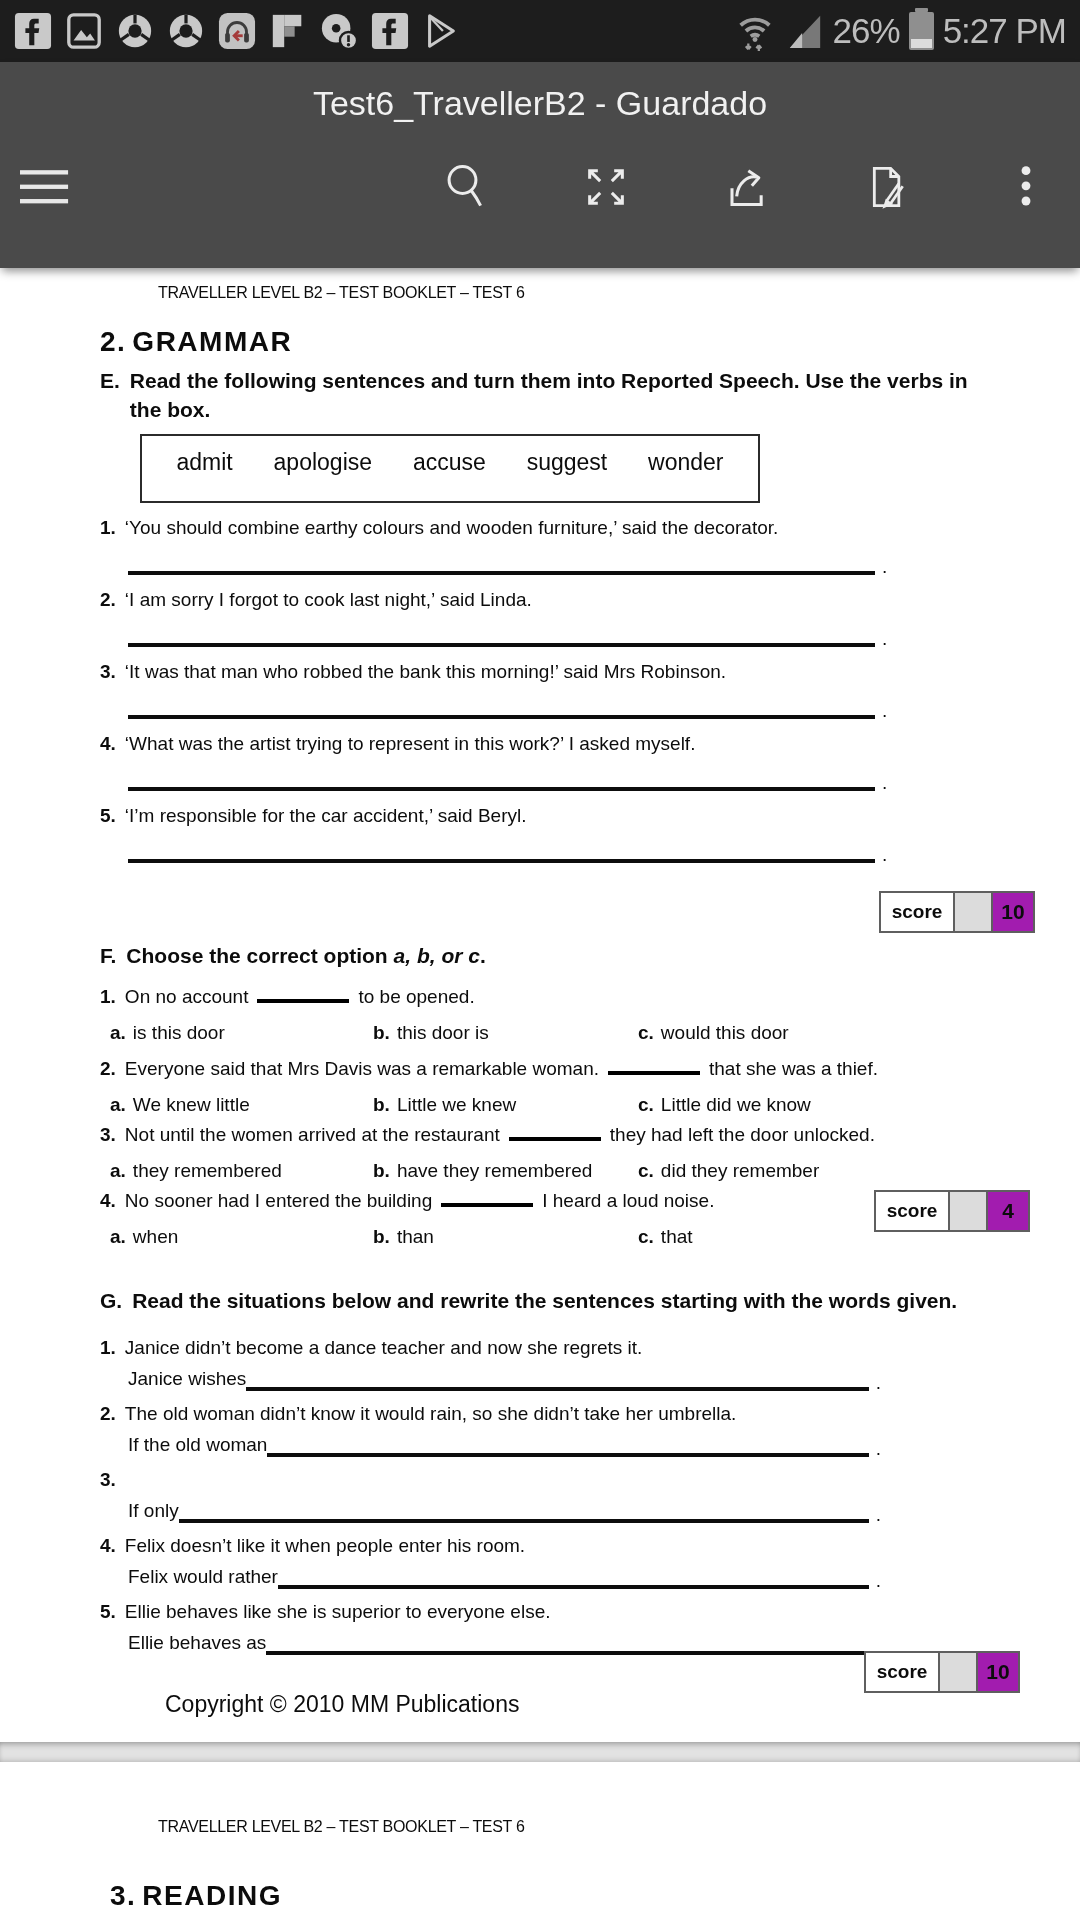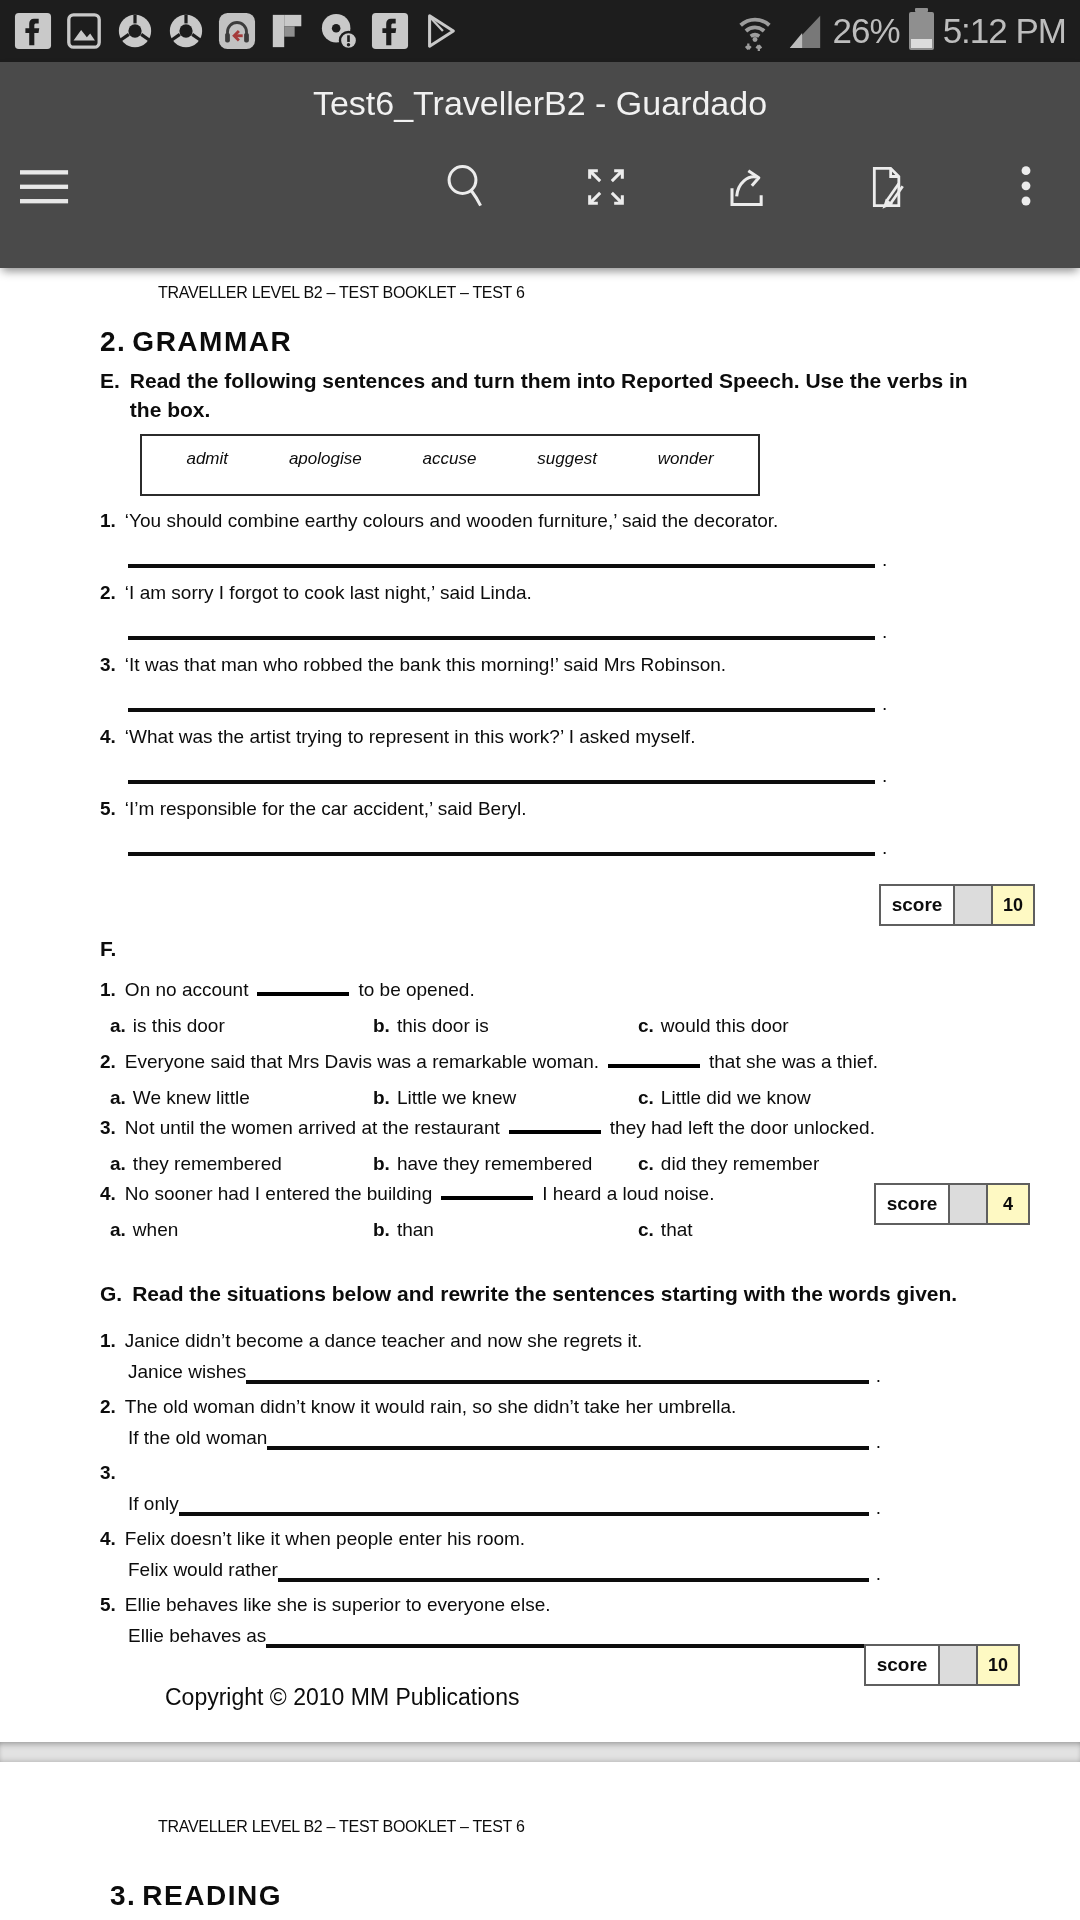--- a/index.html
+++ b/index.html
@@ -49,36 +49,36 @@
   .reading-title { margin:44px 0 0 110px; }
   .grammar-title .sec-name, .reading-title .sec-name { margin-left:6px; }
 
   .ex-heading { display:flex; margin:8px 0 0 100px; font-size:21px; font-weight:bold; line-height:29px; }
   .ex-label { margin-right:10px; }
   .ex-text { width:860px; }
   .abc { font-style:italic; }
 
   .word-box { margin:10px 0 0 140px; width:588px; border:2px solid #2b2b2b;
     display:flex; justify-content:space-around; align-items:flex-start;
-    padding:13px 14px 25px; box-sizing:content-box; font-size:17px;font-style:italic; }
+    padding:13px 14px 25px; box-sizing:content-box; font-size:23px; }
 
   .num-item { display:flex; font-size:19px; line-height:26px; margin-left:100px; }
   .item-num { font-weight:bold; margin-right:9px; white-space:nowrap; }
 
   .e-item { margin-top:12px; }
   .write-row { display:flex; align-items:flex-end; margin:18px 0 0 128px; }
   .w-line { width:747px; height:12px; border-bottom:4px solid #0d0d0d; }
   .w-dot { font-size:19px; line-height:16px; margin-left:7px; }
 
   .score-row { display:flex; justify-content:flex-end; padding-right:45px; margin-top:28px; }
   .score-box { display:flex; border:2px solid #5f5f5f; height:38px; font-size:19px; background:#fff; }
   .score-label { width:72px; display:flex; align-items:center; justify-content:center; background:#fff;font-weight:bold; }
   .score-blank { width:36px; background:#dcdcdc; border-left:2px solid #5f5f5f; }
-  .score-value { width:40px; background:#fef9c3; border-left:2px solid #5f5f5f;
-    font-weight:bold; font-size:18px; display:flex; align-items:center; justify-content:center; }
+  .score-value { width:40px; background:#a21caf; border-left:2px solid #5f5f5f;
+    font-weight:bold; font-size:21px; display:flex; align-items:center; justify-content:center; }
 
   .f-item { margin-top:10px; position:relative; }
   .f-item.first { margin-top:14px; }
   .f-item.tight { margin-top:4px; }
   .inline-blank { display:inline-block; width:92px; border-bottom:4px solid #000; height:15px; margin:0 9px; }
   .options { display:grid; grid-template-columns:263px 265px auto; margin:10px 0 0 110px; font-size:19px; line-height:26px; }
   .opt-key { font-weight:bold; margin-right:7px; }
   .score-abs { position:absolute; right:50px; top:2px; }
 
   .g-heading { margin-top:36px; }
@@ -180,21 +180,21 @@
     <span>
         <svg viewBox="0 0 40 40" width="38" height="38">
           <polygon points="36,4 36,38 4,38" fill="#787878"></polygon>
           <polygon points="17,22 17,38 4,38" fill="#bdbdbd"></polygon>
         </svg>
       </span>
     <span class="pct">26%</span>
     <span class="battery">
         <span class="bat-fill"></span>
       </span>
-    <span class="clock">5:12 PM</span>
+    <span class="clock">5:27 PM</span>
   </div>
 </div>
 
 <div class="app-header">
   <div class="doc-title">Test6_TravellerB2 - Guardado</div>
   <div class="toolbar">
     <button class="tb-btn" aria-label="menu">
       <span><svg viewBox="0 0 52 38" width="50" height="37">
             <rect y="1" width="50" height="4.5" fill="#e8e8e8"></rect>
             <rect y="16" width="50" height="4.5" fill="#e8e8e8"></rect>
@@ -320,20 +320,21 @@
     <div class="score-row">
       <div class="score-box">
         <span class="score-label">score</span>
         <span class="score-blank"></span>
         <span class="score-value">10</span>
       </div>
     </div>
 
     <div class="ex-heading">
       <span class="ex-label">F.</span>
+      <span class="ex-text"><span>Choose the correct option </span><span class="abc">a, b, or c</span><span>.</span></span>
     </div>
 
     <div class="f-item first">
       <div class="num-item">
           <span class="item-num">1.</span>
           <span><span>On no account</span><span class="inline-blank"></span><span>to be opened.</span></span>
         </div>
       <div class="options">
         <span class="opt"><span class="opt-key">a.</span><span>is this door</span></span>
         <span class="opt"><span class="opt-key">b.</span><span>this door is</span></span>

